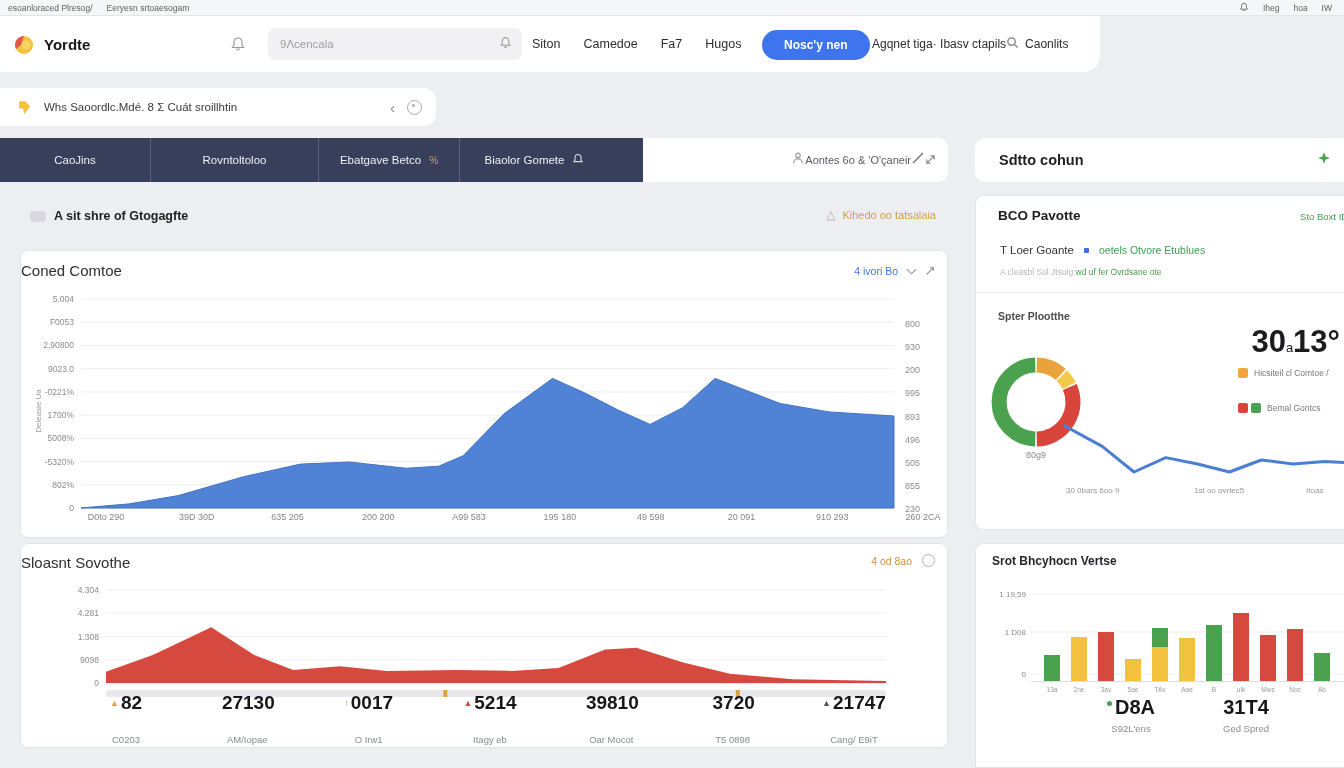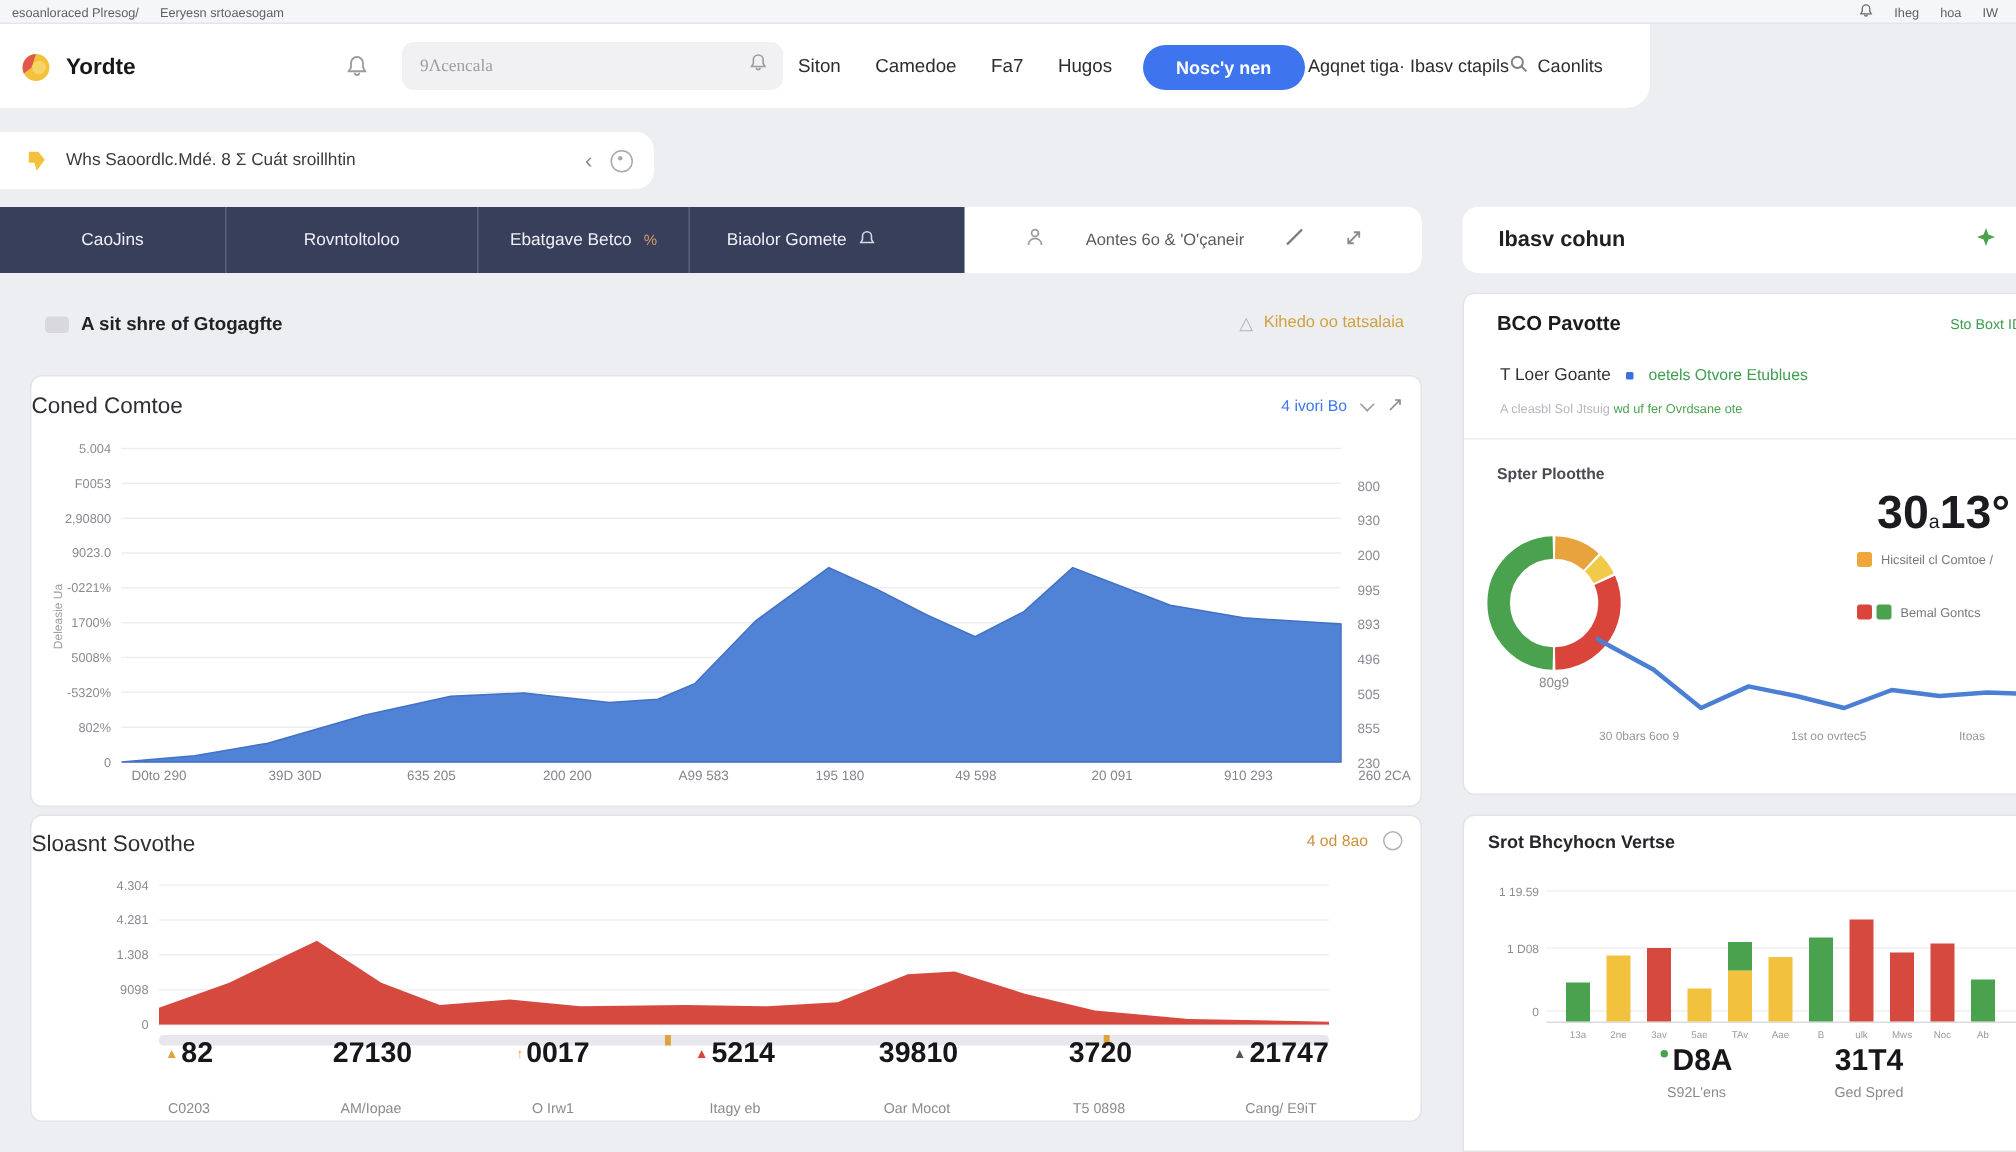--- a/index.html
+++ b/index.html
@@ -15,21 +15,21 @@
             font-size:8.5px;color:#5f6066}
   .topstrip .grp{display:flex;align-items:center;gap:14px}
 
   
   .header{position:absolute;left:0;top:16px;width:1100px;height:56px;background:#fff;
           border-radius:0 0 16px 0}
   .brand{position:absolute;left:44px;top:20px;font-size:15px;font-weight:bold;color:#18181c}
   .searchbox{position:absolute;left:268px;top:12px;width:254px;height:32px;background:#f1f1f4;
              border-radius:8px;display:flex;align-items:center;padding:0 10px;box-sizing:border-box}
   .searchbox input{flex:1;border:none;outline:none;background:transparent;font-size:11.5px;
-                   color:#3a3a40;font-family:Liberation Serif, serif}
+                   color:#3a3a40;font-family:Liberation Sans, sans-serif}
   .searchbox input::placeholder{color:#9b9ca6}
   .hnav{position:absolute;left:532px;top:0;height:56px;display:flex;align-items:center;gap:23px;
         font-size:12.5px;color:#2c2c31}
   .btn-primary{position:absolute;left:762px;top:14px;height:30px;padding:0 22px;border:none;
                border-radius:16px;background:#3e74ee;color:#fff;font-size:12px;font-weight:bold;
                font-family:"Liberation Sans",sans-serif;cursor:pointer}
   .hnav2{position:absolute;left:872px;top:0;height:56px;display:flex;align-items:center;
          font-size:12px;color:#2c2c31}
 
   
@@ -43,21 +43,21 @@
                border-radius:50%;background:#a9a9b0}
 
   
   .tabsrow{position:absolute;left:0;top:138px;width:948px;height:44px;background:#fff;
            border-radius:0 10px 10px 0;display:flex;overflow:hidden}
   .tabs-dark{width:643px;height:44px;background:#373f5a;display:flex}
   .tab{display:flex;align-items:center;justify-content:center;gap:8px;color:#eef0f6;
        font-size:11.5px;cursor:pointer}
   .tab+.tab{border-left:1px solid rgba(255,255,255,.18)}
   .tab-badge{color:#d79a6a;font-size:10px}
-  .toolbar{flex:1;display:flex;align-items:center;justify-content:space-between;padding:0 40px}
+  .toolbar{flex:1;display:flex;align-items:center;justify-content:flex-end;padding:0 12px}
   .toolbar-label{font-size:11px;color:#5a5a62}
 
   
   .rheader{position:absolute;left:975px;top:138px;width:380px;height:44px;background:#fff;
            border-radius:10px 0 0 10px;display:flex;align-items:center;padding:0 24px;
            box-sizing:border-box}
   .rheader-title{font-size:14.5px;font-weight:bold;color:#1f1f24}
 
   
   .section-row{position:absolute;left:0;top:205px;width:948px;height:26px}
@@ -241,21 +241,21 @@
     </span>
     <span class="icn">
       <svg width="11" height="11" viewBox="0 0 12 12">
           <path d="M2 10L10 2M6 2h4v4M6 10H2V6" fill="none" stroke="#8a8a92" stroke-width="1.3"></path>
         </svg>
     </span>
   </div>
 </div>
 
 <div class="rheader">
-  <span class="rheader-title">Ibasv cohun</span>
+  <span class="rheader-title">Sdtto cohun</span>
   <span class="icn" style="margin-left:auto">
     <svg width="14" height="14" viewBox="0 0 14 14">
         <path d="M7 1l1.6 4.4L13 7l-4.4 1.6L7 13 5.4 8.6 1 7l4.4-1.6z" fill="#4aa24f"></path>
       </svg>
   </span>
 </div>
 
 <div class="section-row">
   <span class="section-icon"></span>
   <span class="section-title">A sit shre of Gtogagfte</span>

